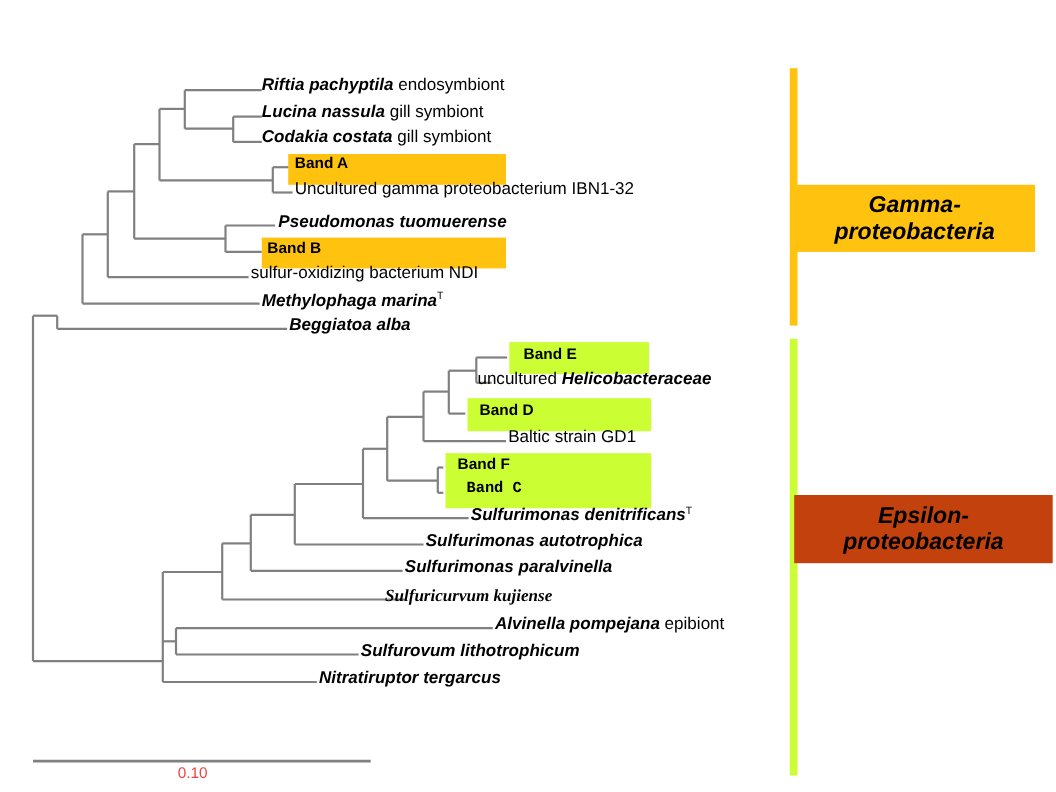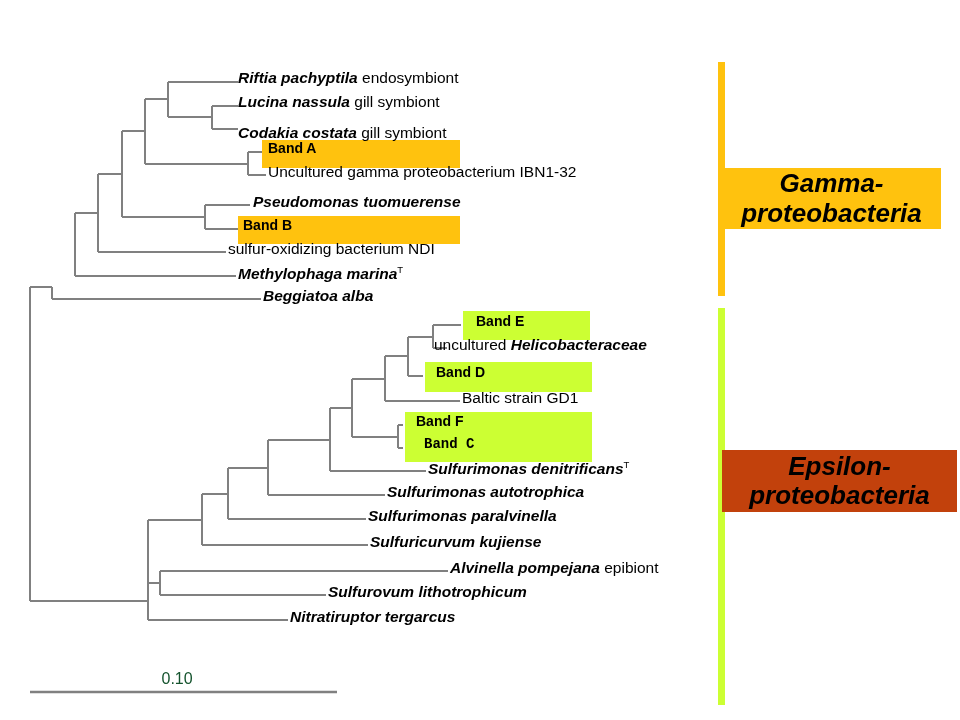--- a/index.html
+++ b/index.html
@@ -17,25 +17,25 @@
   .taxon .rm{font-style:normal;font-weight:normal;}
   .taxon sup{font-size:9.5px;font-weight:normal;font-style:normal;
              vertical-align:super;}
 
   .bandlabel{position:absolute;z-index:4;white-space:nowrap;
              font-size:14px;font-weight:bold;color:#000;line-height:1;}
 
   .groupbar{position:absolute;z-index:1;}
   .groupbox{position:absolute;z-index:2;display:flex;align-items:center;
             justify-content:center;text-align:center;}
-  .groupbox span{font-size:26px;font-weight:bold;font-style:italic;
+  .groupbox span{font-size:21px;font-weight:bold;font-style:italic;
                  color:#000;line-height:1.12;}
 
-  .scale-label{position:absolute;z-index:3;font-size:16px;color:#14532d;
-               white-space:nowrap;}
+  .scale-label{position:absolute;z-index:3;font-size:14px;color:#ef4444;
+               white-space:nowrap;margin-top:24px;}
 </style>
 </head>
 <body>
 
 <div id="stage">
 
   <svg id="tree-svg" viewBox="0 0 960 720" preserveAspectRatio="none" aria-hidden="true">
     <g id="tree-lines" stroke-linecap="butt" stroke-width="2">
         <line x1="168" x2="238" y1="82" y2="82" stroke="#808080"></line>
         <line x1="212" x2="238" y1="106" y2="106" stroke="#808080"></line>
@@ -111,38 +111,38 @@
       <div class="hl" style="left: 262px; top: 140px; width: 198px; height: 28px; background: rgb(255, 194, 14);"></div>
       <div class="hl" style="left: 238px; top: 216px; width: 222px; height: 28px; background: rgb(255, 194, 14);"></div>
       <div class="hl" style="left: 463px; top: 311px; width: 127px; height: 29px; background: rgb(204, 255, 51);"></div>
       <div class="hl" style="left: 425px; top: 362px; width: 167px; height: 30px; background: rgb(204, 255, 51);"></div>
       <div class="hl" style="left: 405px; top: 412px; width: 187px; height: 50px; background: rgb(204, 255, 51);"></div>
     </div>
 
   <div id="taxa-layer">
       <div class="taxon" style="left: 238px; top: 70px;"><span class="it">Riftia pachyptila</span><span class="rm"> endosymbiont</span></div>
       <div class="taxon" style="left: 238px; top: 94px;"><span class="it">Lucina nassula</span><span class="rm"> gill symbiont</span></div>
-      <div class="taxon" style="left: 238px; top: 125px;"><span class="it">Codakia costata</span><span class="rm"> gill symbiont</span></div>
+      <div class="taxon" style="left: 238px; top: 117px;"><span class="it">Codakia costata</span><span class="rm"> gill symbiont</span></div>
       <div class="bandlabel" style="left: 268px; top: 141px;"><span class="bd">Band A</span></div>
       <div class="taxon" style="left: 268px; top: 164px;"><span class="rm">Uncultured gamma proteobacterium IBN1-32</span></div>
       <div class="taxon" style="left: 253px; top: 194px;"><span class="it">Pseudomonas tuomuerense</span></div>
       <div class="bandlabel" style="left: 243px; top: 218px;"><span class="bd">Band B</span></div>
       <div class="taxon" style="left: 228px; top: 241px;"><span class="rm">sulfur-oxidizing bacterium NDI</span></div>
       <div class="taxon" style="left: 238px; top: 265px; text-align: center;"><span class="it">Methylophaga marina</span><sup>T</sup></div>
       <div class="taxon" style="left: 263px; top: 288px;"><span class="it">Beggiatoa alba</span></div>
       <div class="bandlabel" style="left: 476px; top: 314px;"><span class="bd">Band E</span></div>
       <div class="taxon" style="left: 434px; top: 337px;"><span class="rm">uncultured </span><span class="it">Helicobacteraceae</span></div>
       <div class="bandlabel" style="left: 436px; top: 365px;"><span class="bd">Band D</span></div>
       <div class="taxon" style="left: 462px; top: 390px;"><span class="rm">Baltic strain GD1</span></div>
       <div class="bandlabel" style="left: 416px; top: 414px;"><span class="bd">Band F</span></div>
       <div class="bandlabel" style="left: 424px; top: 437px; font-family: Liberation Mono, monospace;"><span class="bd">Band C</span></div>
       <div class="taxon" style="left: 428px; top: 460px;"><span class="it">Sulfurimonas denitrificans</span><sup>T</sup></div>
       <div class="taxon" style="left: 387px; top: 484px; text-align: right;"><span class="it">Sulfurimonas autotrophica</span></div>
       <div class="taxon" style="left: 368px; top: 508px;"><span class="it">Sulfurimonas paralvinella</span></div>
-      <div class="taxon" style="left: 370px; top: 534px;"><span class="it">Sulfuricurvum kujiense</span></div>
+      <div class="taxon" style="left: 350px; top: 534px; font-family: Liberation Serif, serif;"><span class="it">Sulfuricurvum kujiense</span></div>
       <div class="taxon" style="left: 450px; top: 560px;"><span class="it">Alvinella pompejana</span><span class="rm"> epibiont</span></div>
       <div class="taxon" style="left: 328px; top: 584px;"><span class="it">Sulfurovum lithotrophicum</span></div>
       <div class="taxon" style="left: 290px; top: 609px;"><span class="it">Nitratiruptor tergarcus</span></div>
     </div>
 
   <div id="groups-layer">
       <div class="groupbar" style="left: 718px; top: 62px; width: 7px; height: 234px; background: rgb(255, 194, 14);"></div>
       <div class="groupbox" style="left: 722px; top: 168px; width: 219px; height: 61px; background: rgb(255, 194, 14);">
         <span>Gamma-<br>proteobacteria</span>
       </div>

